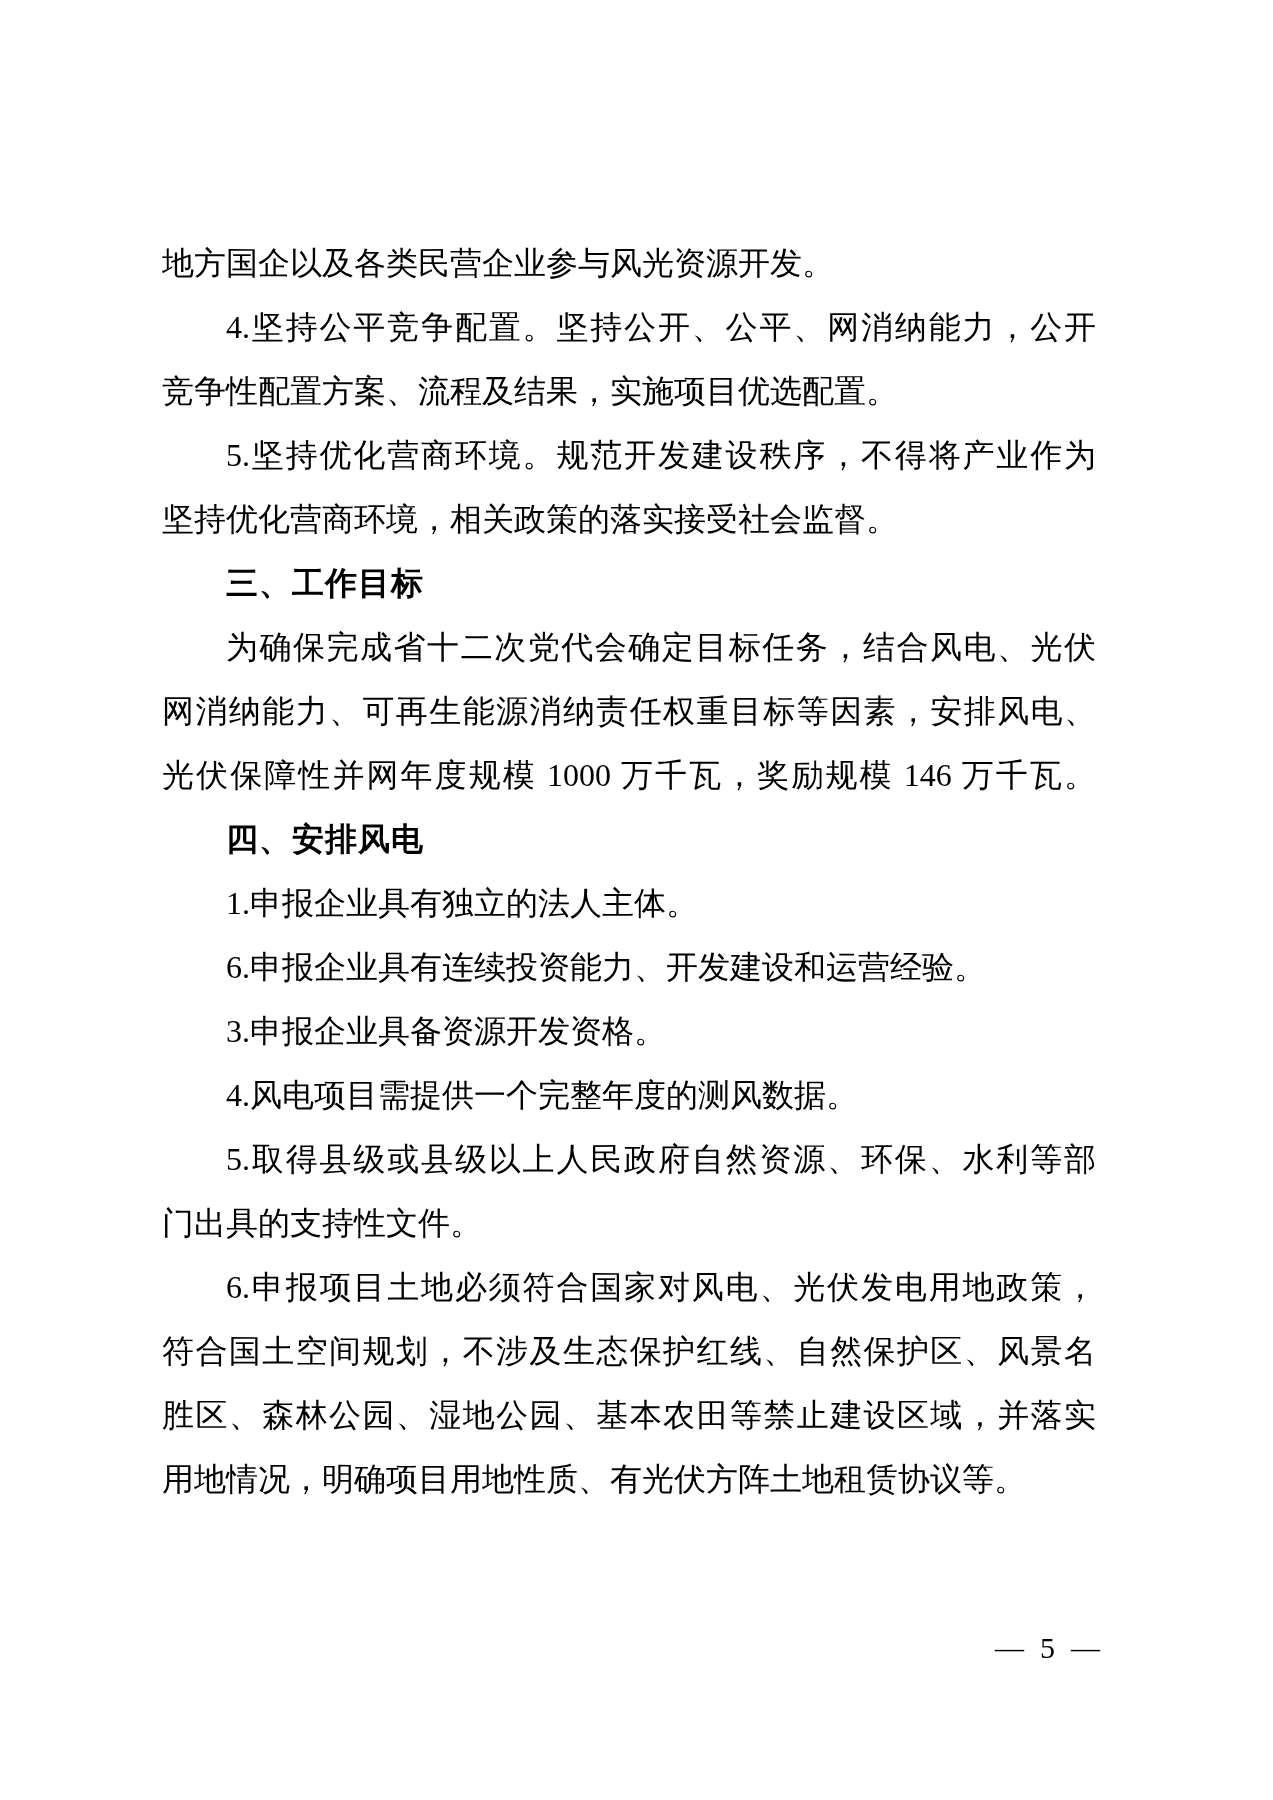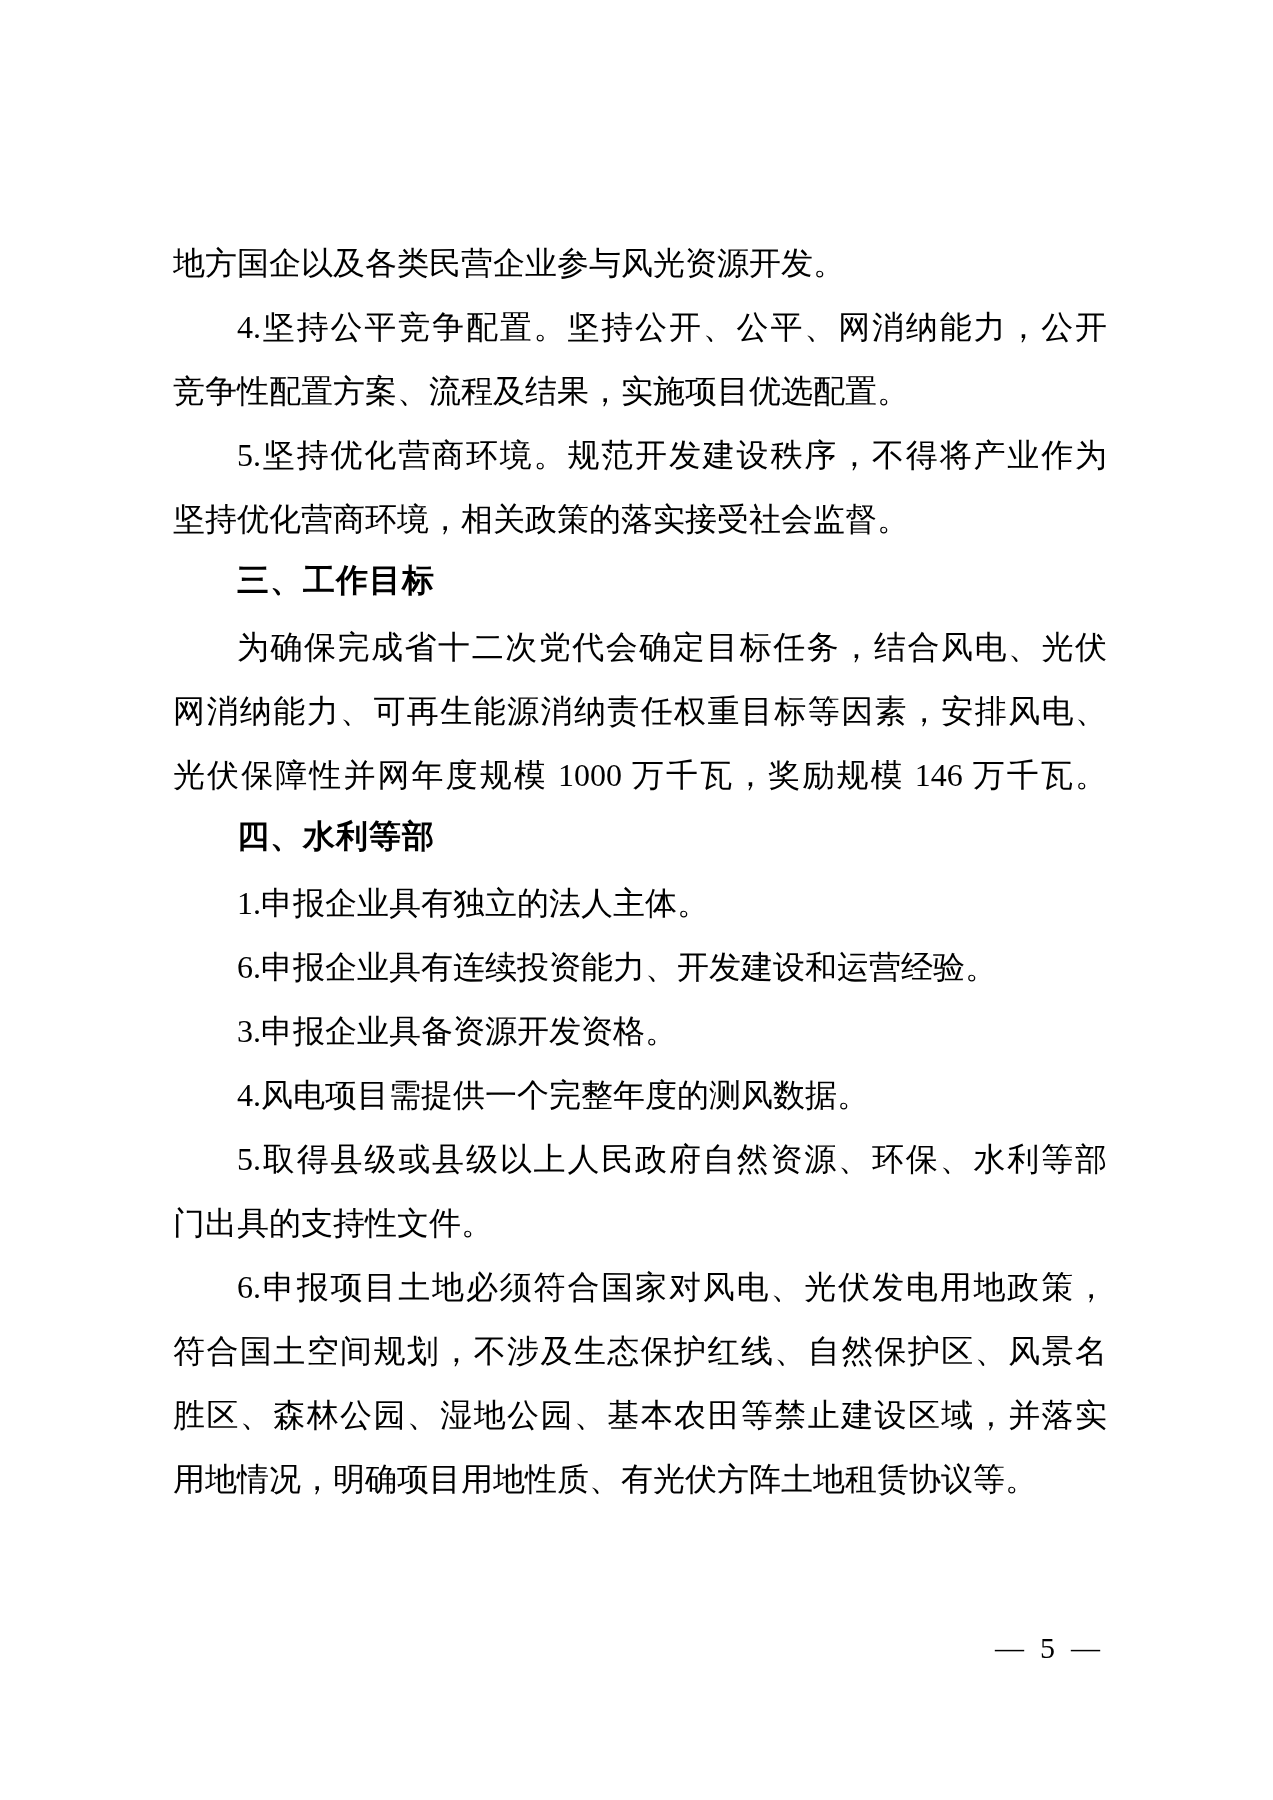--- a/index.html
+++ b/index.html
@@ -11,41 +11,41 @@
     position: relative;
     width: 1273px;
     height: 1800px;
     background: #ffffff;
     overflow: hidden;
     font-family: "Liberation Serif", "DejaVu Serif", serif;
     color: #000000;
   }
   .content {
     position: absolute;
-    left: 173px;
+    left: 162px;
     top: 231px;
     width: 934px;
   }
   .line {
     height: 64px;
     line-height: 64px;
     font-size: 32px;
     white-space: normal;
     text-align: left;
   }
   .line.indent {
     text-indent: 64px;
   }
   .line.justify {
     text-align: justify;
     text-align-last: justify;
   }
   .line.heading {
     font-weight: 700;
-    font-family: Liberation Mono, monospace;
+    font-family: Liberation Sans, sans-serif;
     letter-spacing: 1px;
   }
   .lead {
     font-weight: 400;
   }
   .footer {
     position: absolute;
     top: 1628px;
     right: 173px;
     height: 40px;
@@ -70,21 +70,21 @@
   <main class="content" id="content">
       <div class="line"><span>地方国企以及各类民营企业参与风光资源开发。</span></div>
       <div class="line indent justify"><span class="lead">4.坚持公平竞争配置。</span><span>坚持公开、公平、网消纳能力，公开</span></div>
       <div class="line"><span>竞争性配置方案、流程及结果，实施项目优选配置。</span></div>
       <div class="line indent justify"><span class="lead">5.坚持优化营商环境。</span><span>规范开发建设秩序，不得将产业作为</span></div>
       <div class="line"><span>坚持优化营商环境，相关政策的落实接受社会监督。</span></div>
       <div class="line heading indent"><span>三、工作目标</span></div>
       <div class="line indent justify"><span>为确保完成省十二次党代会确定目标任务，结合风电、光伏</span></div>
       <div class="line justify"><span>网消纳能力、可再生能源消纳责任权重目标等因素，安排风电、</span></div>
       <div class="line justify"><span>光伏保障性并网年度规模 1000 万千瓦，奖励规模 146 万千瓦。</span></div>
-      <div class="line heading indent"><span>四、水利等部</span></div>
+      <div class="line heading indent"><span>四、安排风电</span></div>
       <div class="line indent"><span>1.申报企业具有独立的法人主体。</span></div>
       <div class="line indent"><span>6.申报企业具有连续投资能力、开发建设和运营经验。</span></div>
       <div class="line indent"><span>3.申报企业具备资源开发资格。</span></div>
       <div class="line indent"><span>4.风电项目需提供一个完整年度的测风数据。</span></div>
       <div class="line indent justify"><span>5.取得县级或县级以上人民政府自然资源、环保、水利等部</span></div>
       <div class="line"><span>门出具的支持性文件。</span></div>
       <div class="line indent justify"><span>6.申报项目土地必须符合国家对风电、光伏发电用地政策，</span></div>
       <div class="line justify"><span>符合国土空间规划，不涉及生态保护红线、自然保护区、风景名</span></div>
       <div class="line justify"><span>胜区、森林公园、湿地公园、基本农田等禁止建设区域，并落实</span></div>
       <div class="line"><span>用地情况，明确项目用地性质、有光伏方阵土地租赁协议等。</span></div>

